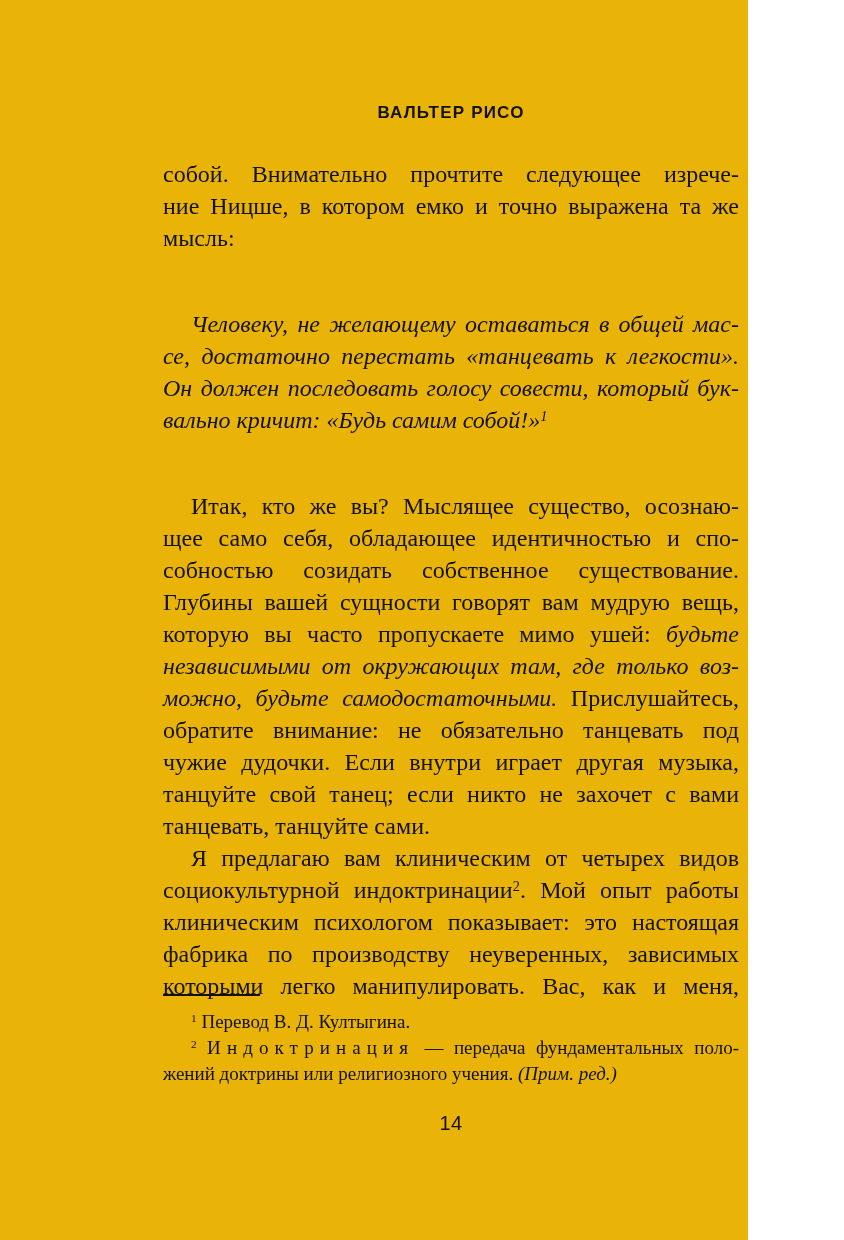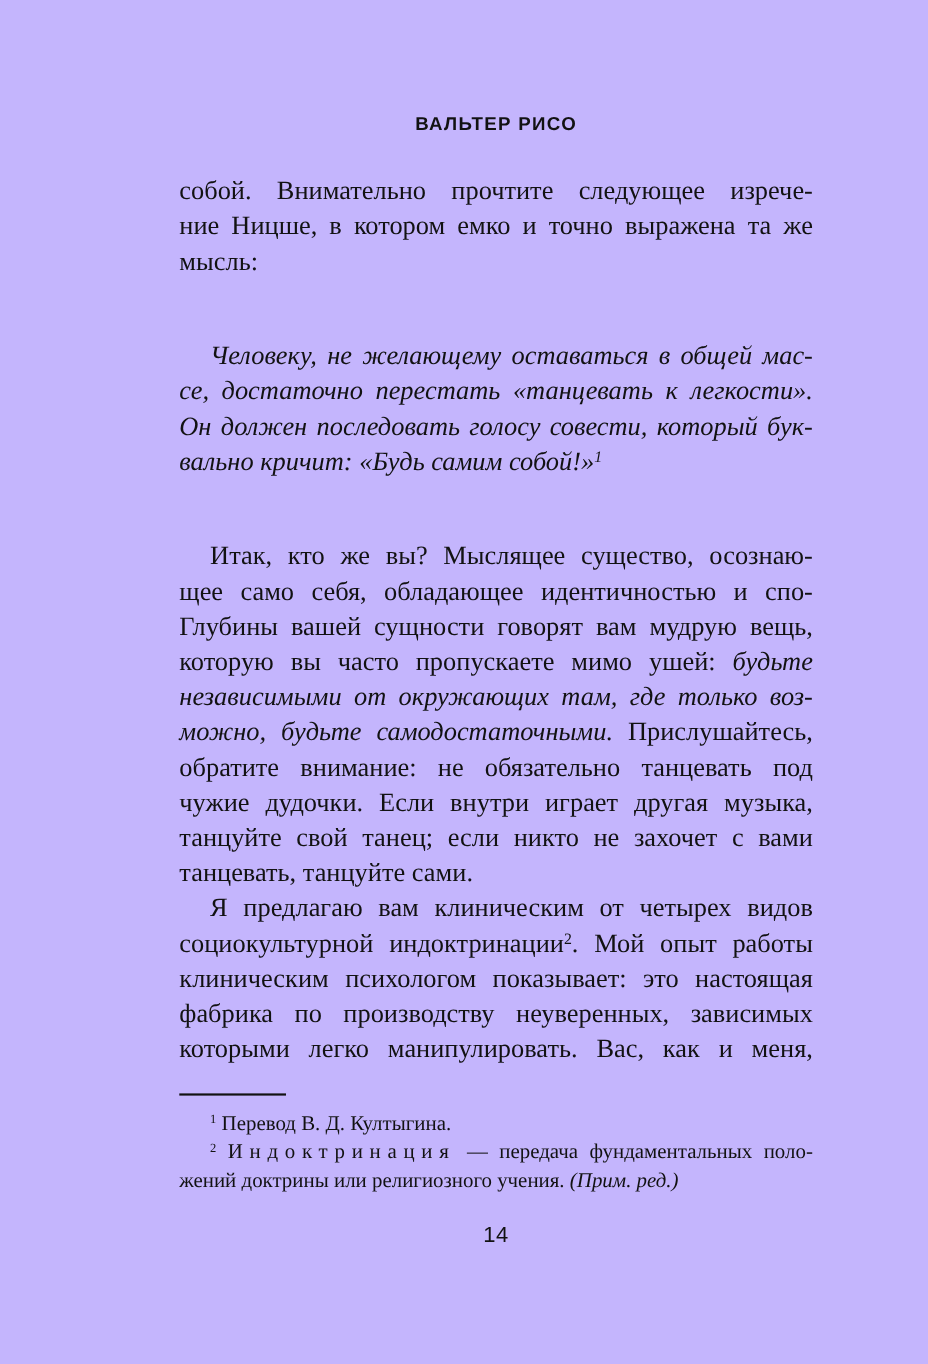--- a/index.html
+++ b/index.html
@@ -2,23 +2,23 @@
 <html><head>
 <meta charset="utf-8">
 <style>
   html, body {
     margin: 0;
     padding: 0;
     background: #ffffff;
   }
   .page {
     position: relative;
-    width: 844px;
+    width: 748px;
     height: 1240px;
-    background: #c4b5fd;
+    background: #eab308;
     color: #121212;
     font-family: "Liberation Serif", serif;
     overflow: hidden;
   }
   .column {
     position: absolute;
     left: 163px;
     width: 576px;
   }
   .running-header {
@@ -84,20 +84,21 @@
       </div>
       <div class="block quote">
         <div class="line indent"><span>Человеку, не желающему оставаться в общей мас-</span></div>
         <div class="line"><span>се, достаточно перестать «танцевать к легкости».</span></div>
         <div class="line"><span>Он должен последовать голосу совести, который бук-</span></div>
         <div class="line last"><span>вально кричит: «Будь самим собой!»</span><sup class="seg-sup">1</sup></div>
       </div>
       <div class="block paragraph">
         <div class="line indent"><span>Итак, кто же вы? Мыслящее существо, осознаю-</span></div>
         <div class="line"><span>щее само себя, обладающее идентичностью и спо-</span></div>
+        <div class="line"><span>собностью созидать собственное существование.</span></div>
         <div class="line"><span>Глубины вашей сущности говорят вам мудрую вещь,</span></div>
         <div class="line"><span>которую вы часто пропускаете мимо ушей: </span><span class="seg-italic">будьте</span></div>
         <div class="line"><span class="seg-italic">независимыми от окружающих там, где только воз-</span></div>
         <div class="line"><span class="seg-italic">можно, будьте самодостаточными.</span><span> Прислушайтесь,</span></div>
         <div class="line"><span>обратите внимание: не обязательно танцевать под</span></div>
         <div class="line"><span>чужие дудочки. Если внутри играет другая музыка,</span></div>
         <div class="line"><span>танцуйте свой танец; если никто не захочет с вами</span></div>
         <div class="line last"><span>танцевать, танцуйте сами.</span></div>
       </div>
       <div class="block paragraph">

